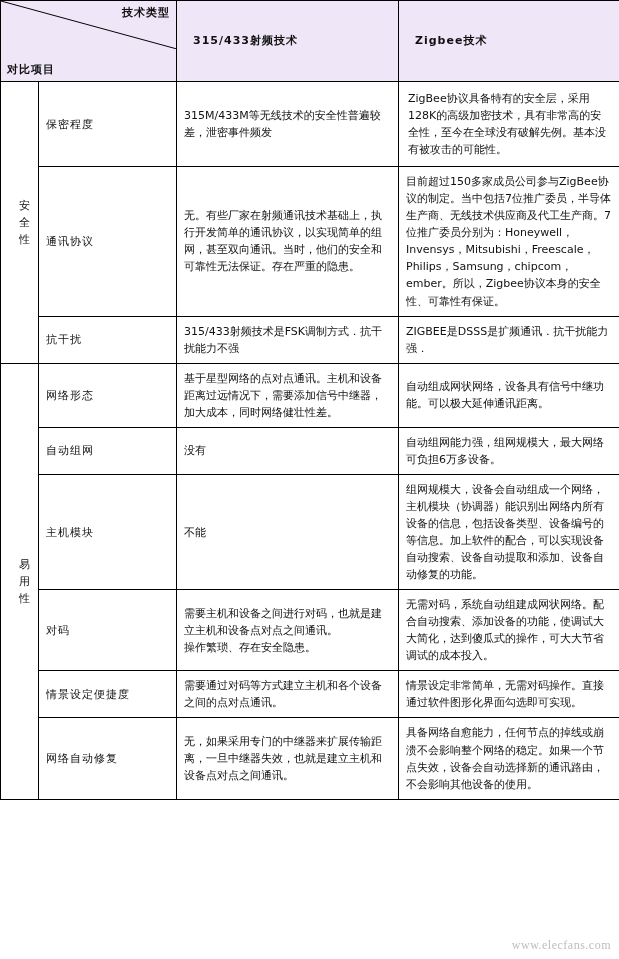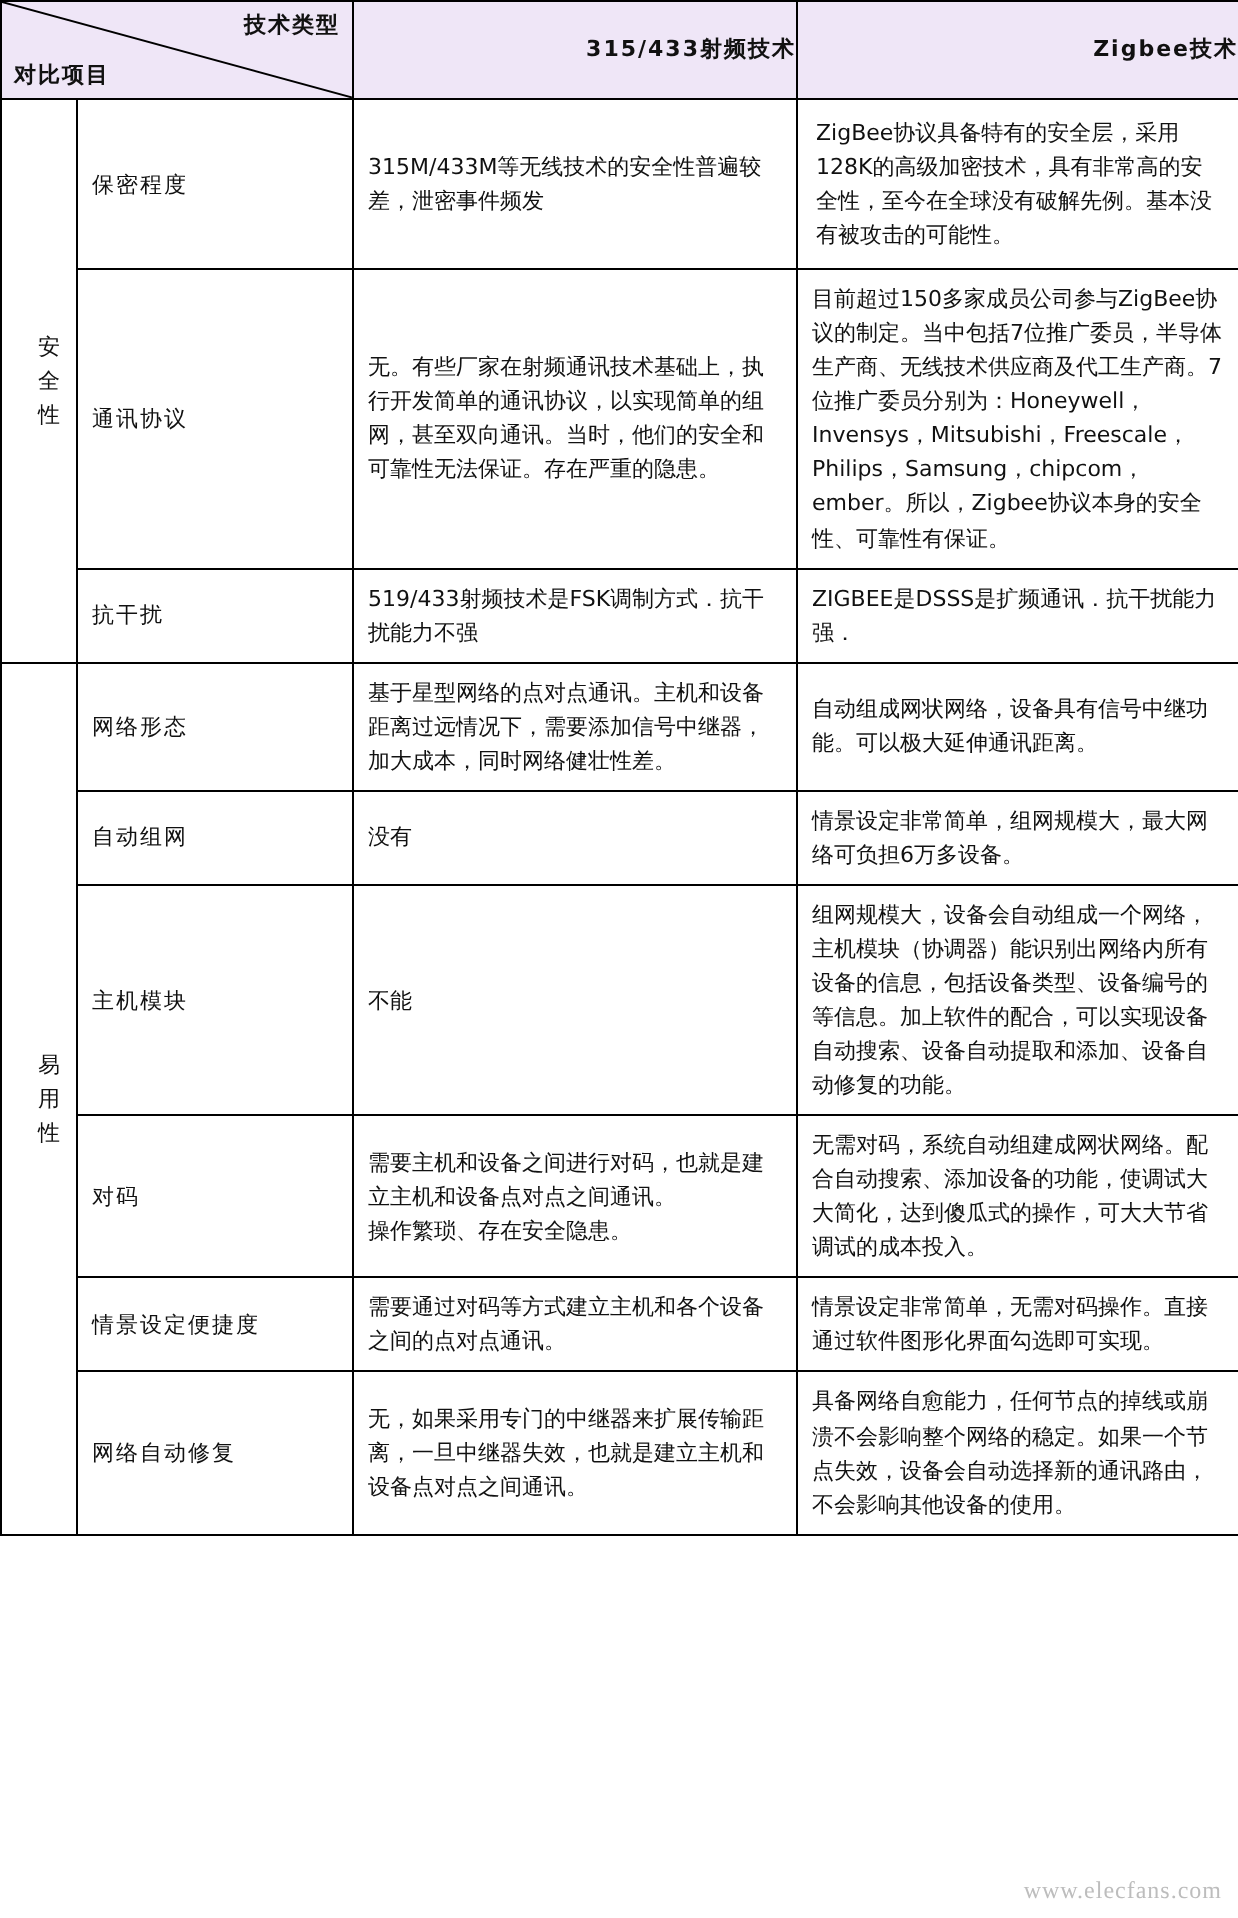--- a/index.html
+++ b/index.html
@@ -32,21 +32,21 @@
   
   col.c-cat   { width: 38px; }
   col.c-item  { width: 138px; }
   col.c-rf    { width: 222px; }
   col.c-zb    { width: 221px; }
 
   
   tr.head td {
     background: #efe6f7;
     height: 48px;
-    padding: 0;
+    padding: 16px;
     border: 1px solid #000000;
   }
   td.head-corner {
     position: relative;
     padding: 0;
   }
   td.head-corner .diag {
     position: absolute;
     left: 0; top: 0; right: 0; bottom: 0;
   }
@@ -61,21 +61,21 @@
   td.head-corner .lbl-bottom {
     position: absolute;
     left: 6px;
     bottom: 3px;
     font-size: 11px;
     font-weight: bold;
     letter-spacing: 1px;
     text-align: right;
   }
   td.head-col {
-    text-align: right;
+    text-align: left;
     font-size: 11px;
     font-weight: bold;
     letter-spacing: 1px;
   }
 
   td.cat {
     text-align: right;
     font-size: 11px;
     letter-spacing: 1px;
     padding: 4px 2px;
@@ -133,34 +133,34 @@
       <td class="val">315M/433M等无线技术的安全性普遍较差，泄密事件频发</td>
       <td class="val center-ish">ZigBee协议具备特有的安全层，采用128K的高级加密技术，具有非常高的安全性，至今在全球没有破解先例。基本没有被攻击的可能性。</td>
     </tr>
     <tr>
       <td class="item">通讯协议</td>
       <td class="val">无。有些厂家在射频通讯技术基础上，执行开发简单的通讯协议，以实现简单的组网，甚至双向通讯。当时，他们的安全和可靠性无法保证。存在严重的隐患。</td>
       <td class="val">目前超过150多家成员公司参与ZigBee协议的制定。当中包括7位推广委员，半导体生产商、无线技术供应商及代工生产商。7位推广委员分别为：Honeywell，Invensys，Mitsubishi，Freescale，Philips，Samsung，chipcom，ember。所以，Zigbee协议本身的安全性、可靠性有保证。</td>
     </tr>
     <tr>
       <td class="item">抗干扰</td>
-      <td class="val">519/433射频技术是FSK调制方式．抗干扰能力不强</td>
+      <td class="val">315/433射频技术是FSK调制方式．抗干扰能力不强</td>
       <td class="val">ZIGBEE是DSSS是扩频通讯．抗干扰能力强．</td>
     </tr>
 
     <tr>
       <td class="cat" rowspan="6">易用性</td>
       <td class="item">网络形态</td>
       <td class="val">基于星型网络的点对点通讯。主机和设备距离过远情况下，需要添加信号中继器，加大成本，同时网络健壮性差。</td>
       <td class="val">自动组成网状网络，设备具有信号中继功能。可以极大延伸通讯距离。</td>
     </tr>
     <tr>
       <td class="item">自动组网</td>
       <td class="val">没有</td>
-      <td class="val">情景设定非常简单，组网规模大，最大网络可负担6万多设备。</td>
+      <td class="val">自动组网能力强，组网规模大，最大网络可负担6万多设备。</td>
     </tr>
     <tr>
       <td class="item">主机模块</td>
       <td class="val">不能</td>
       <td class="val">组网规模大，设备会自动组成一个网络，主机模块（协调器）能识别出网络内所有设备的信息，包括设备类型、设备编号的等信息。加上软件的配合，可以实现设备自动搜索、设备自动提取和添加、设备自动修复的功能。</td>
     </tr>
     <tr>
       <td class="item">对码</td>
       <td class="val" style="white-space: pre-line;">需要主机和设备之间进行对码，也就是建立主机和设备点对点之间通讯。
 操作繁琐、存在安全隐患。</td>

